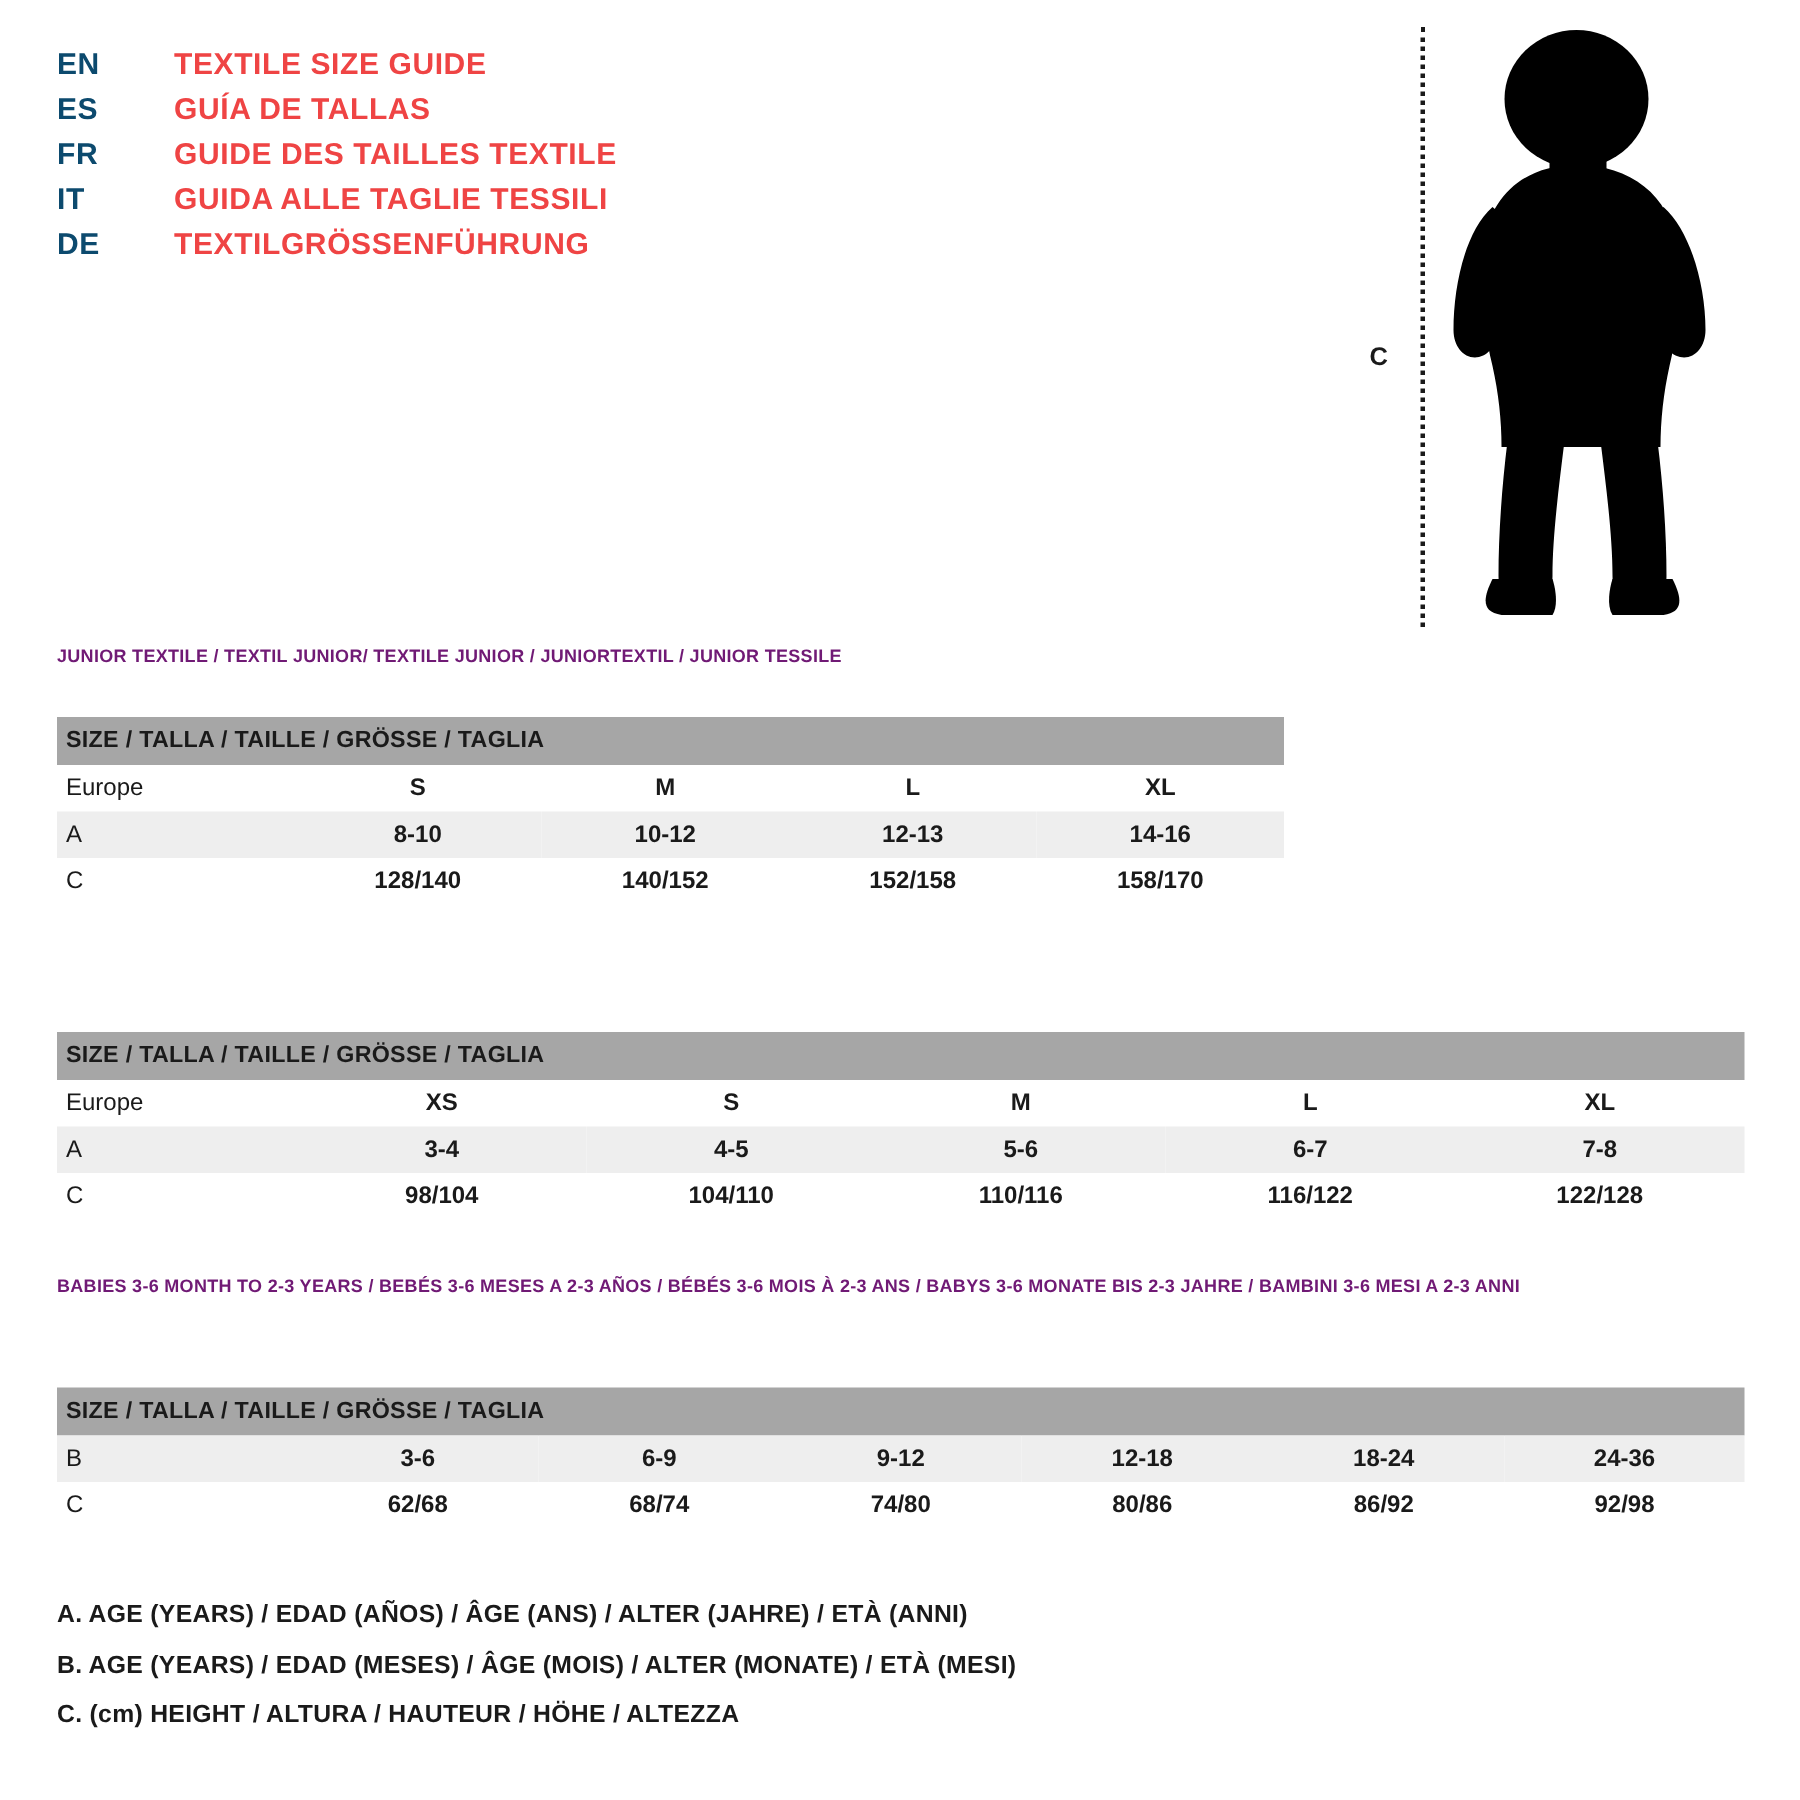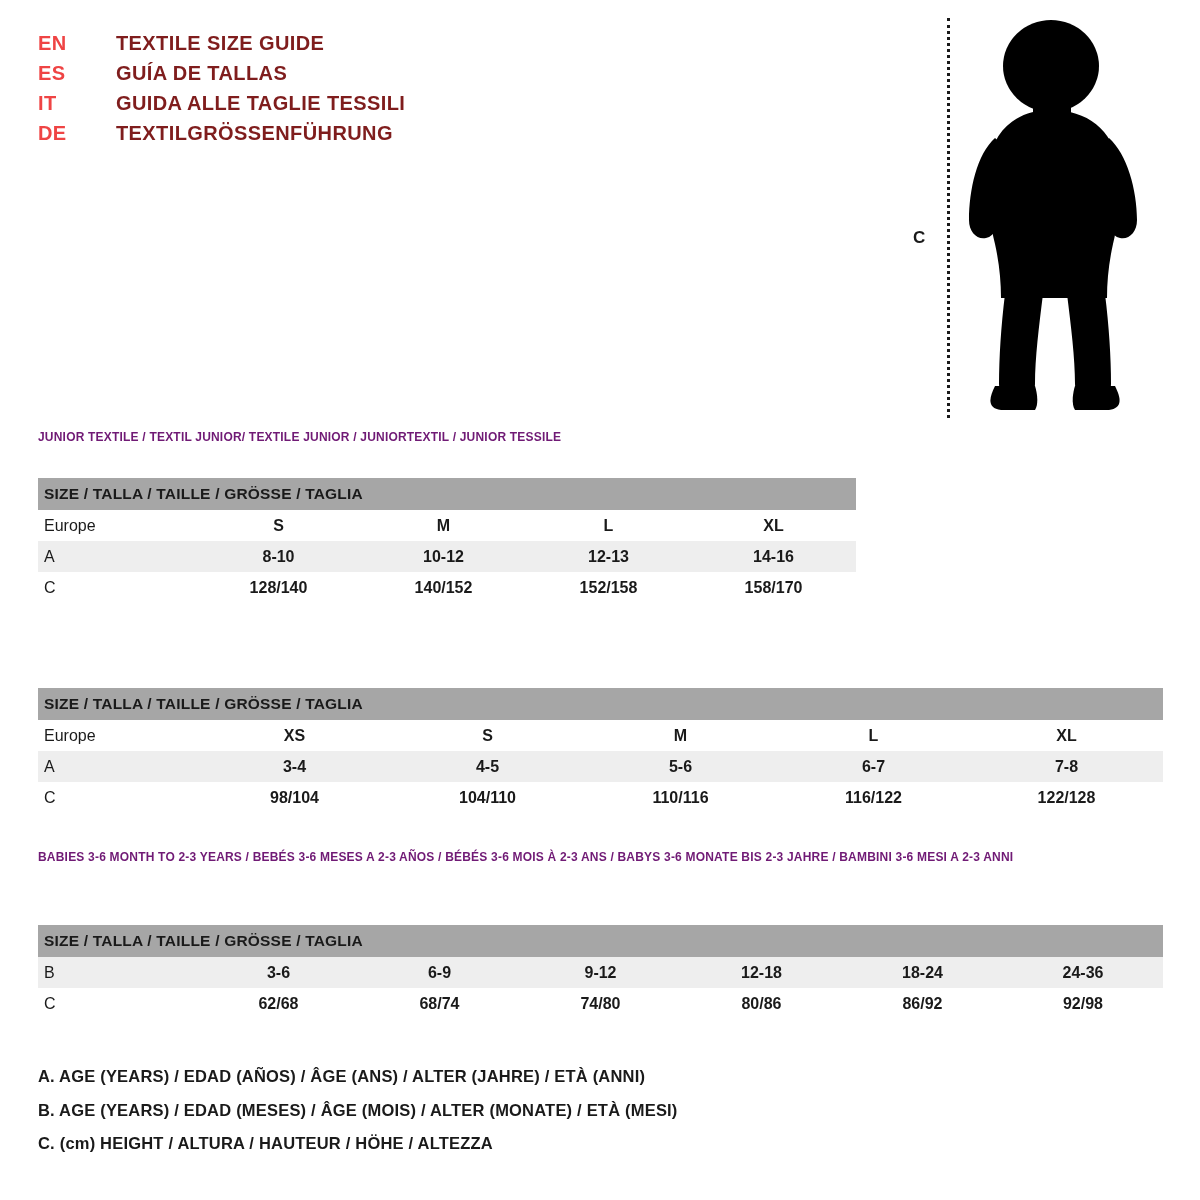--- a/index.html
+++ b/index.html
@@ -31,28 +31,28 @@
   .lang-row {
     display: flex;
     align-items: baseline;
     height: 30px;
   }
   .lang-code {
     width: 78px;
     font-size: 20px;
     font-weight: bold;
     letter-spacing: 0.4px;
-    color: #ef4444;
+    color: #0c4a6e;
   }
   .lang-title {
     font-size: 20px;
     font-weight: bold;
     letter-spacing: 0.4px;
     text-transform: uppercase;
-    color: #7f1d1d;
+    color: #ef4444;
   }
 
   
   .figure-area {
     position: absolute;
     left: 905px;
     top: 10px;
     width: 265px;
     height: 415px;
   }
@@ -152,20 +152,24 @@
 <div class="page">
 
   <div class="lang-block">
     <div class="lang-row">
       <div class="lang-code">EN</div>
       <div class="lang-title">TEXTILE SIZE GUIDE</div>
     </div>
     <div class="lang-row">
       <div class="lang-code">ES</div>
       <div class="lang-title">GUÍA DE TALLAS</div>
+    </div>
+    <div class="lang-row">
+      <div class="lang-code">FR</div>
+      <div class="lang-title">GUIDE DES TAILLES TEXTILE</div>
     </div>
     <div class="lang-row">
       <div class="lang-code">IT</div>
       <div class="lang-title">GUIDA ALLE TAGLIE TESSILI</div>
     </div>
     <div class="lang-row">
       <div class="lang-code">DE</div>
       <div class="lang-title">TEXTILGRÖSSENFÜHRUNG</div>
     </div>
   </div>

